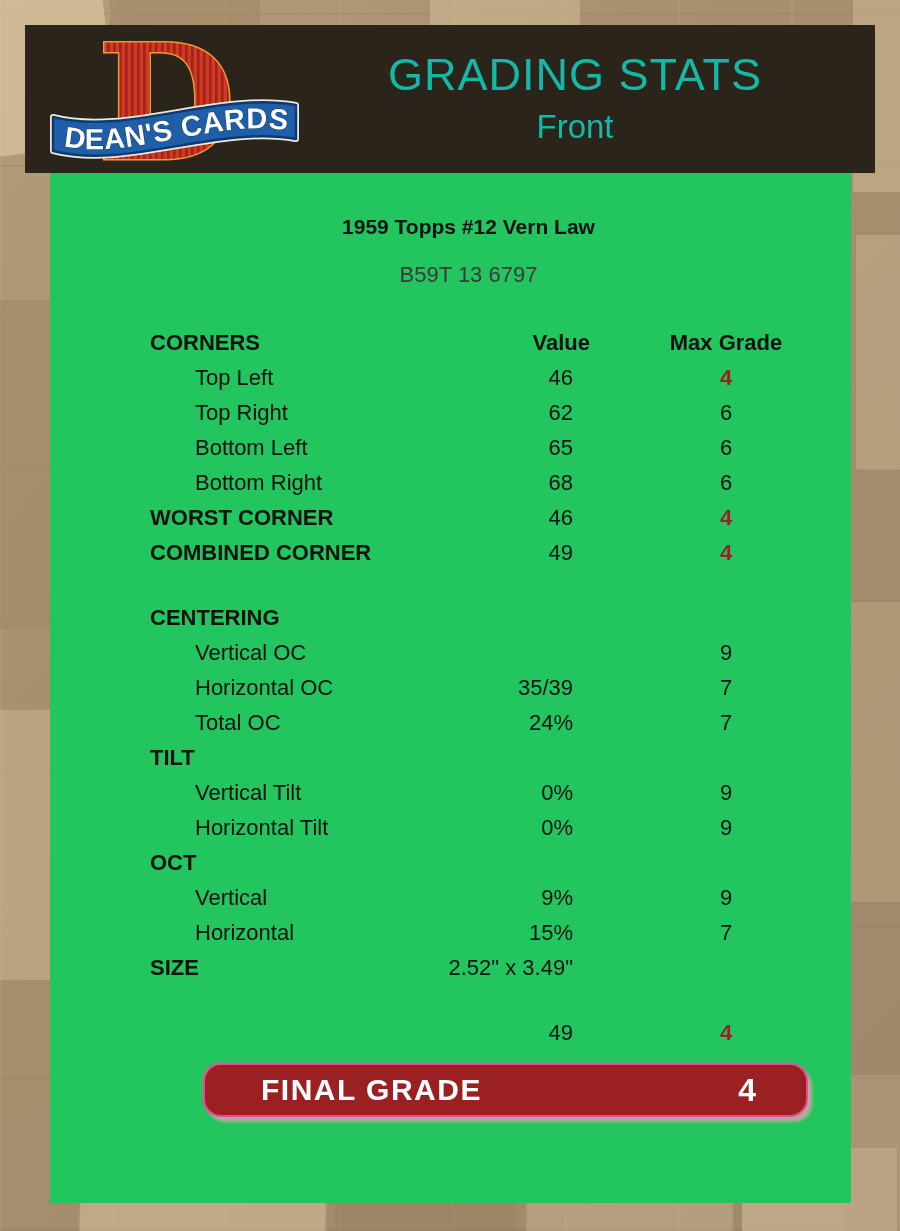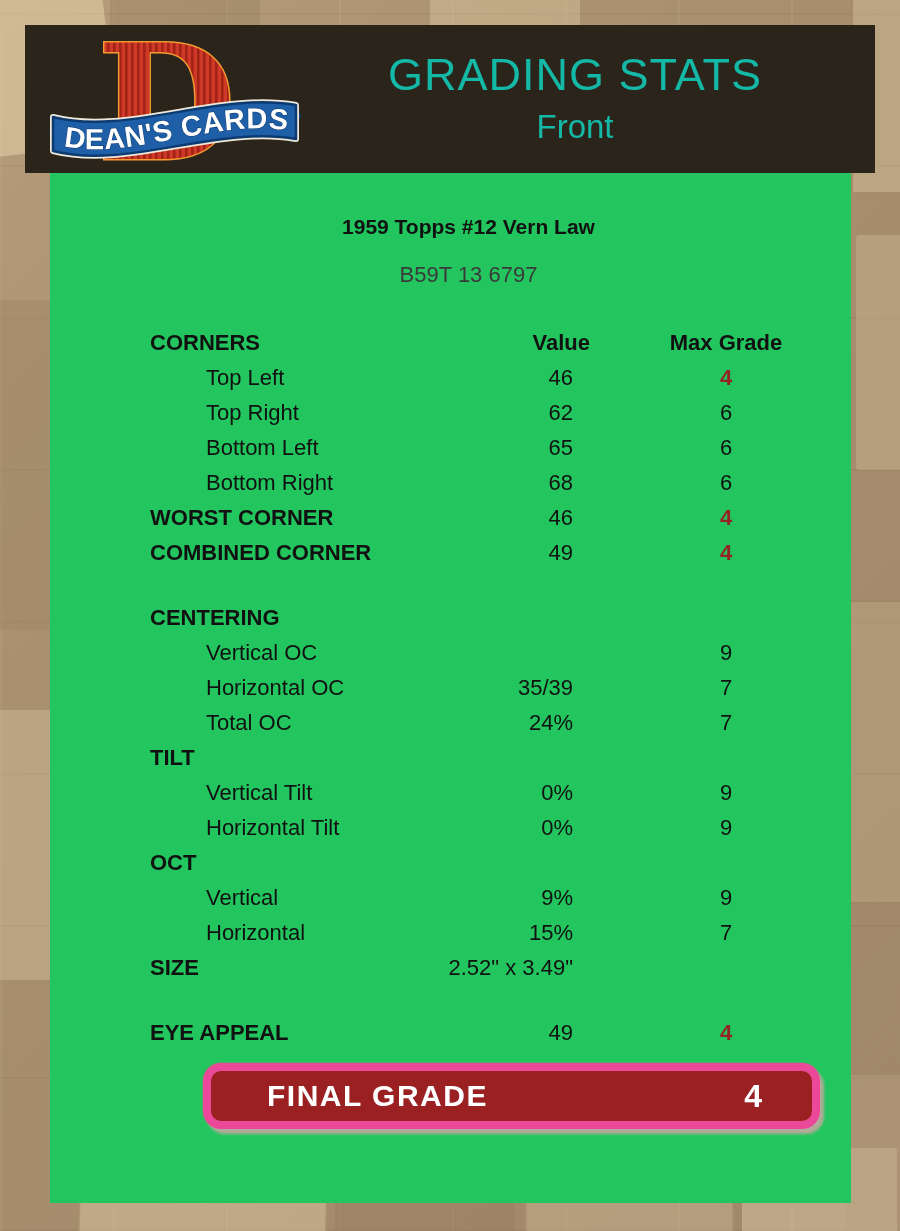--- a/index.html
+++ b/index.html
@@ -51,32 +51,32 @@
   .card-title{margin:42px 0 0 0;padding-left:36px;text-align:center;
     font-size:21px;font-weight:bold;color:#111;}
   .card-serial{margin-top:23px;padding-left:36px;text-align:center;
     font-size:22px;color:#3a3a3a;}
 
   
   .gtable{position:relative;margin:37px 0 0 100px;width:640px;}
   .row{position:relative;height:35px;line-height:35px;font-size:22px;color:#111;}
   .row.gap{margin-top:30px;}
   .lbl{position:absolute;left:0;}
-  .lbl.indent{left:56px;}
+  .lbl.indent{left:45px;}
   .bold{font-weight:bold;}
   .val{position:absolute;left:150px;width:273px;text-align:right;}
   .row.head .val{width:290px;font-weight:bold;}
   .grd{position:absolute;left:496px;width:160px;text-align:center;}
   .row.head .grd{font-weight:bold;}
   .red{color:#942325;font-weight:bold;}
 
   
   .final-btn{
     position:absolute;left:153px;top:890px;width:495px;height:50px;
-    background:#9a2022;border:8px solid #ec4899;border-radius:18px;
+    background:#9a2022;border:2px solid #ec4899;border-radius:18px;
     box-shadow:4px 5px 3px #b3ab99, 0 0 0 1px rgba(150,140,120,.45);
     display:flex;align-items:center;justify-content:space-between;
     padding:0 50px 0 56px;box-sizing:content-box;
     color:#ffffff;font-weight:bold;cursor:default;
   }
   .final-label{font-size:30px;letter-spacing:1.5px;}
   .final-value{font-size:32px;}
 </style>
 </head>
 <body>
@@ -207,21 +207,20 @@
       <div class="row">
         <span class="lbl indent">Horizontal</span>
         <span class="val">15%</span>
         <span class="grd">7</span>
       </div>
       <div class="row">
         <span class="lbl bold">SIZE</span>
         <span class="val">2.52" x 3.49"</span>
       </div>
       <div class="row gap">
-        <span class="lbl bold">EYE APPEAL</span>
         <span class="val">49</span>
         <span class="grd red">4</span>
       </div>
     </div>
 
   <div class="final-btn">
     <span class="final-label">FINAL GRADE</span>
     <span class="final-value">4</span>
   </div>
 </div>

